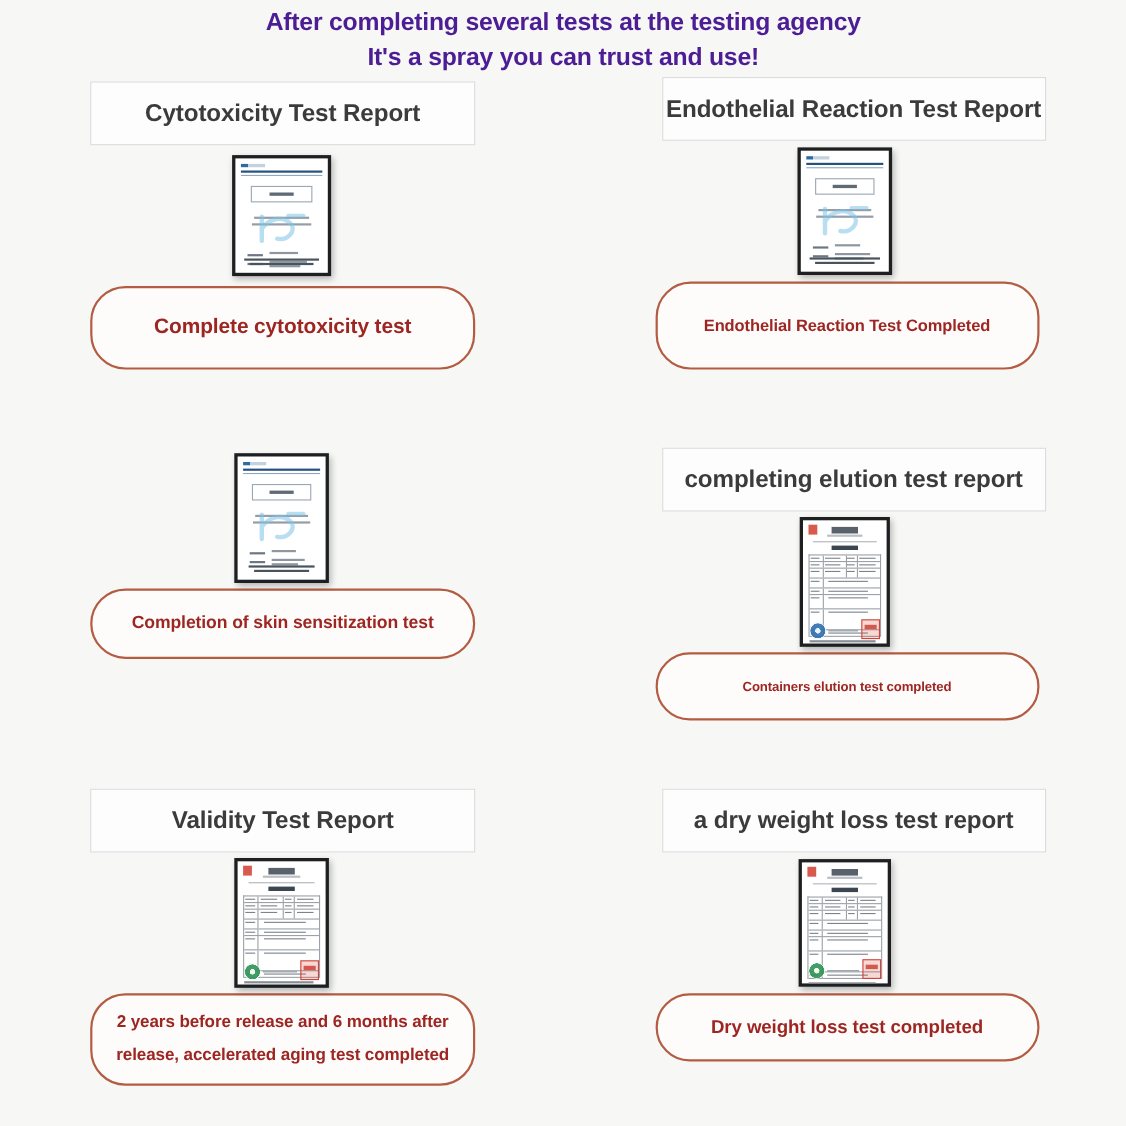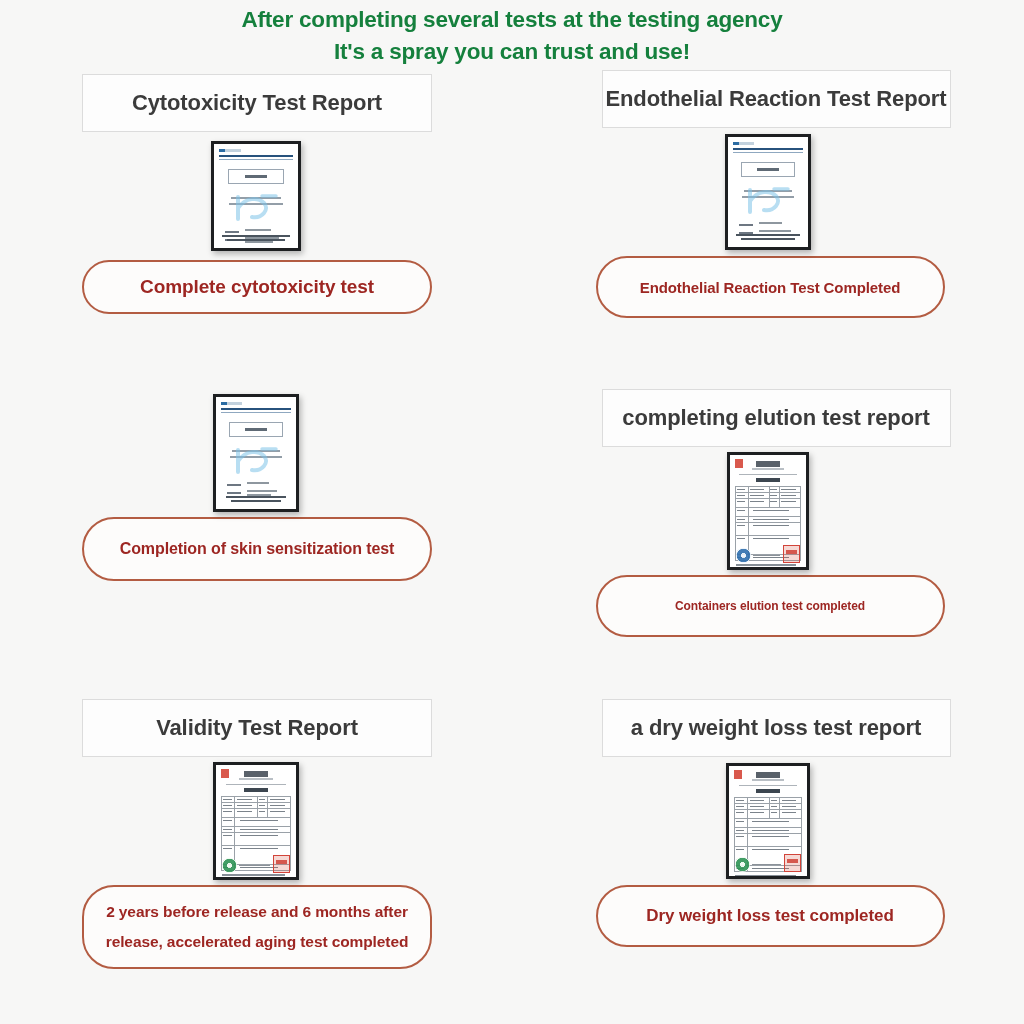--- a/index.html
+++ b/index.html
@@ -14,21 +14,21 @@
     overflow: hidden;
     position: relative;
   }
 
   
   .header {
     padding-top: 4px;
     text-align: center;
   }
   .header-line {
-    color: #15803d;
+    color: #4c1d95;
     font-size: 22.5px;
     font-weight: bold;
     letter-spacing: -0.2px;
     line-height: 1.44;
     white-space: nowrap;
   }
 
   
   .grid {
     position: absolute;
@@ -357,21 +357,21 @@
                 </span>
               </div>
           </div>
           <div class="foot">
             <i style="width:92%"></i>
               <i style="width:78%"></i>
           </div>
         </div>
       </div>
     </div>
-    <div class="badge" style="height:54px;">
+    <div class="badge" style="height:76px;">
       <span class="badge-text" style="font-size:19px;">Complete cytotoxicity test</span>
     </div>
   </div>
 
   <div class="card right" style="padding-top:0;">
     <div class="title-box">
       <span class="title-text">Endothelial Reaction Test Report</span>
     </div>
     <div class="cert-wrap" style="height:128px;">
       <div class="cert" style="width:80px;height:110px;">
@@ -405,21 +405,21 @@
                 </span>
               </div>
           </div>
           <div class="foot">
             <i style="width:90%"></i>
               <i style="width:76%"></i>
           </div>
         </div>
       </div>
     </div>
-    <div class="badge" style="height:62px;">
+    <div class="badge" style="height:80px;">
       <span class="badge-text" style="font-size:15px;">Endothelial Reaction Test Completed</span>
     </div>
   </div>
 
   <div class="card left" style="padding-top:71px;">
     <div class="cert-wrap" style="height:128px;">
       <div class="cert" style="width:80px;height:112px;">
         <div class="cert-inner ktr">
           <div class="logo"></div>
           <div class="rule"></div>

